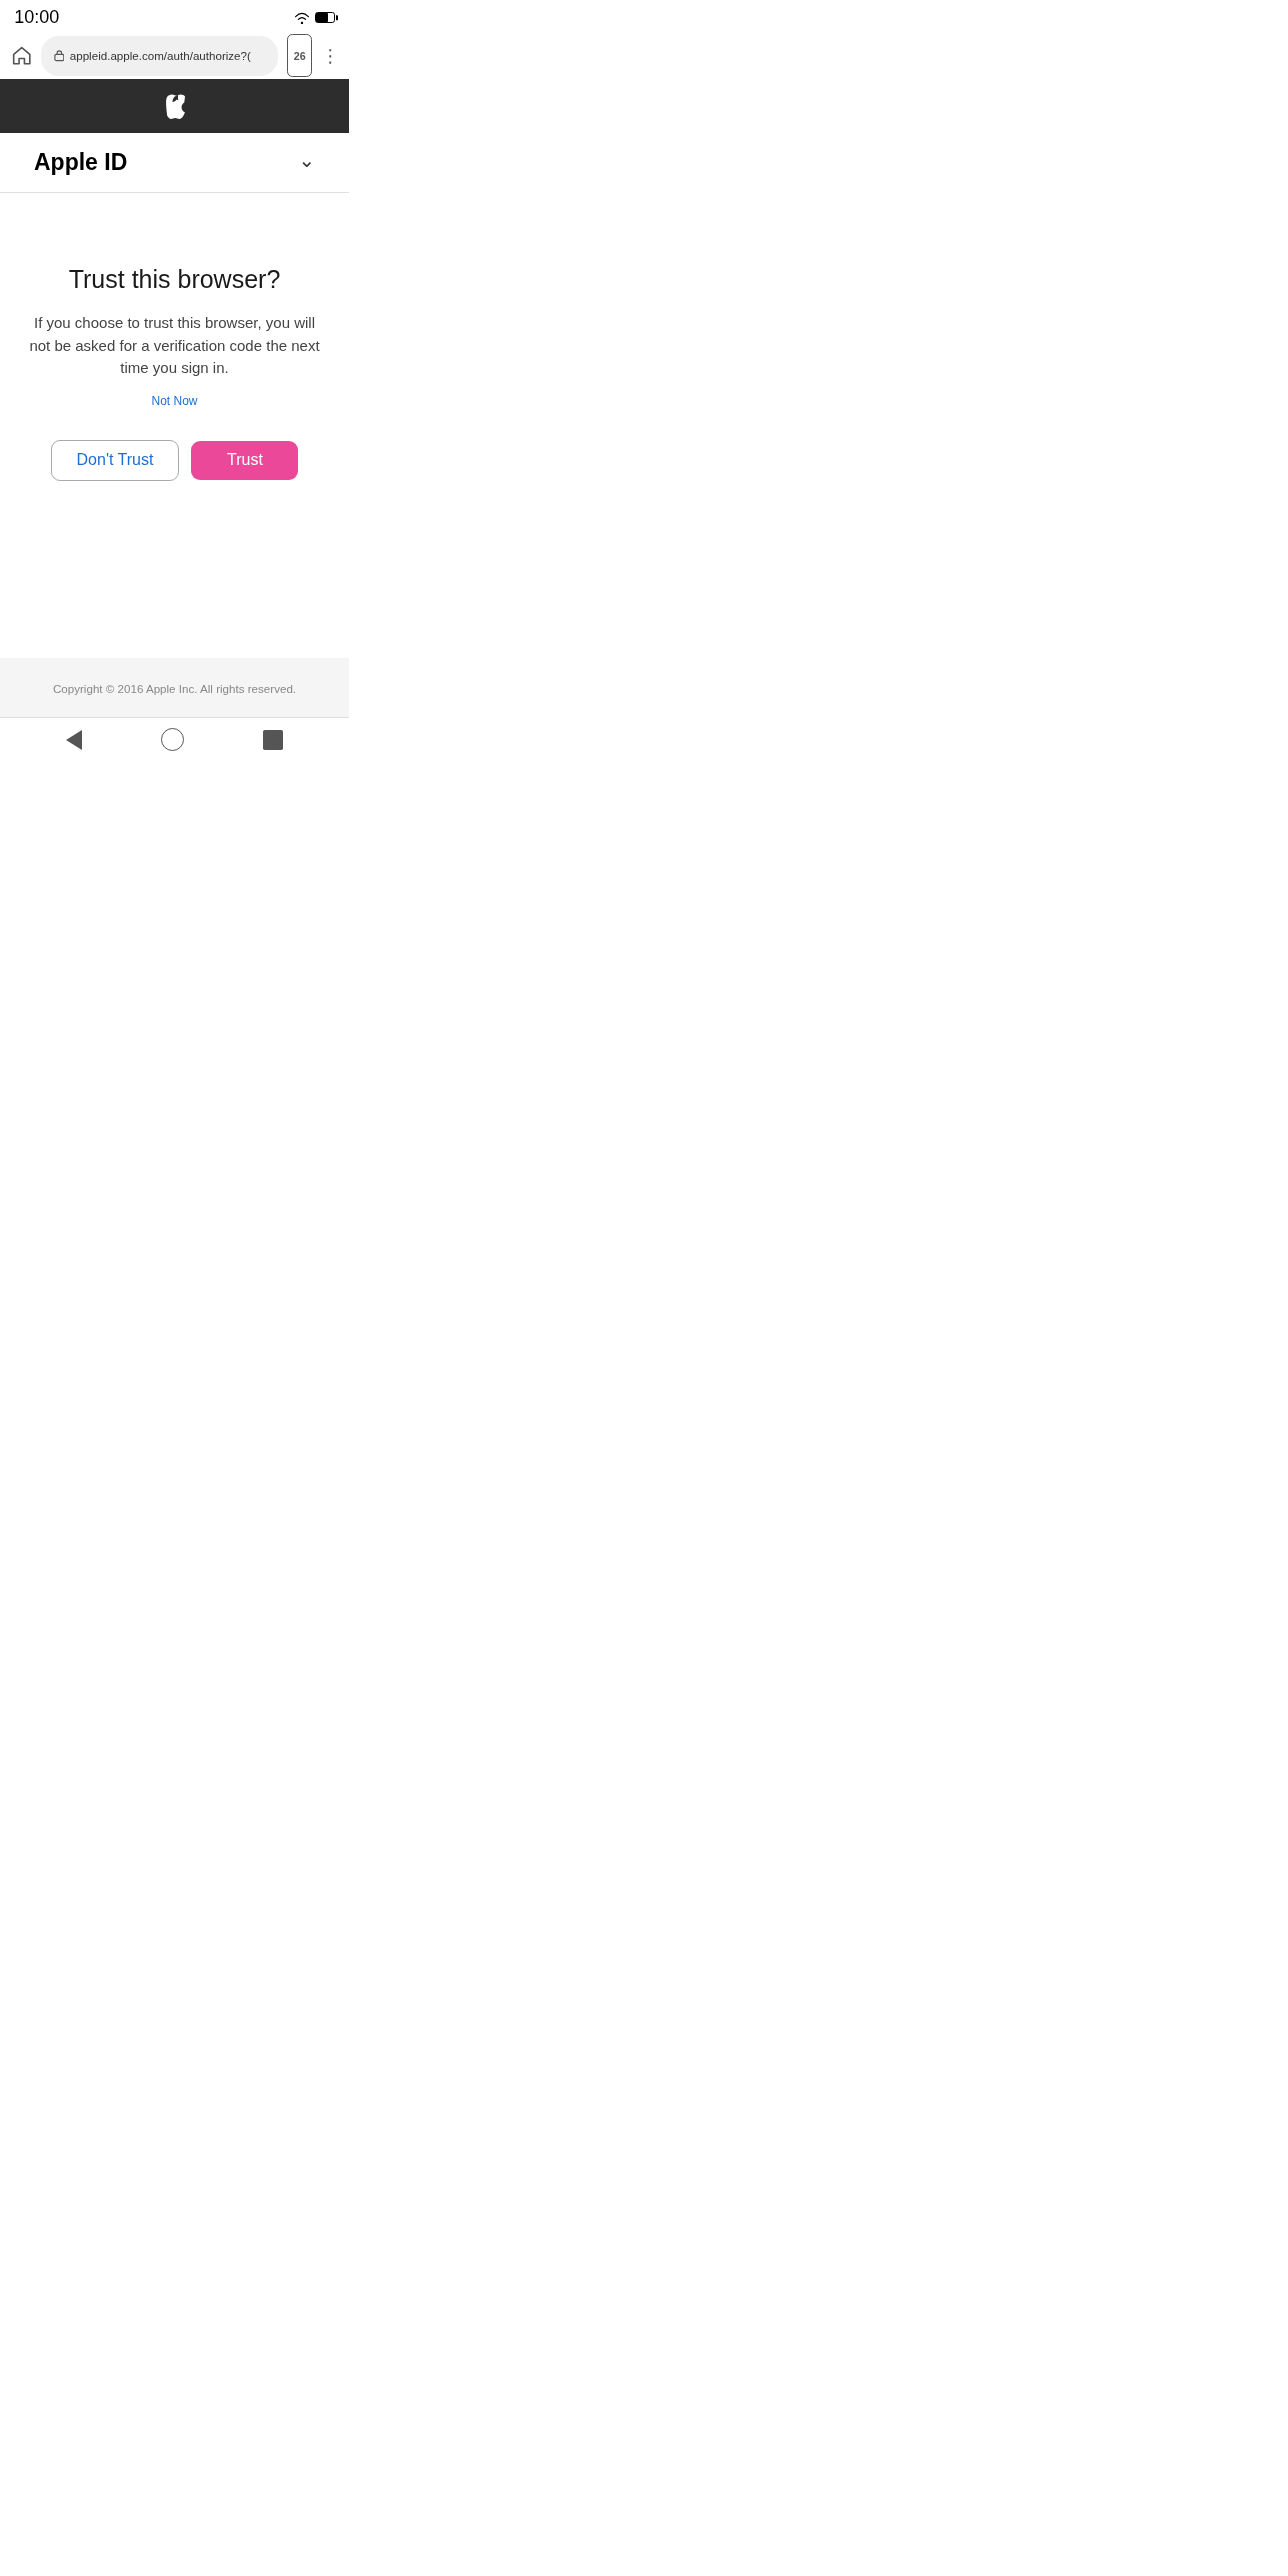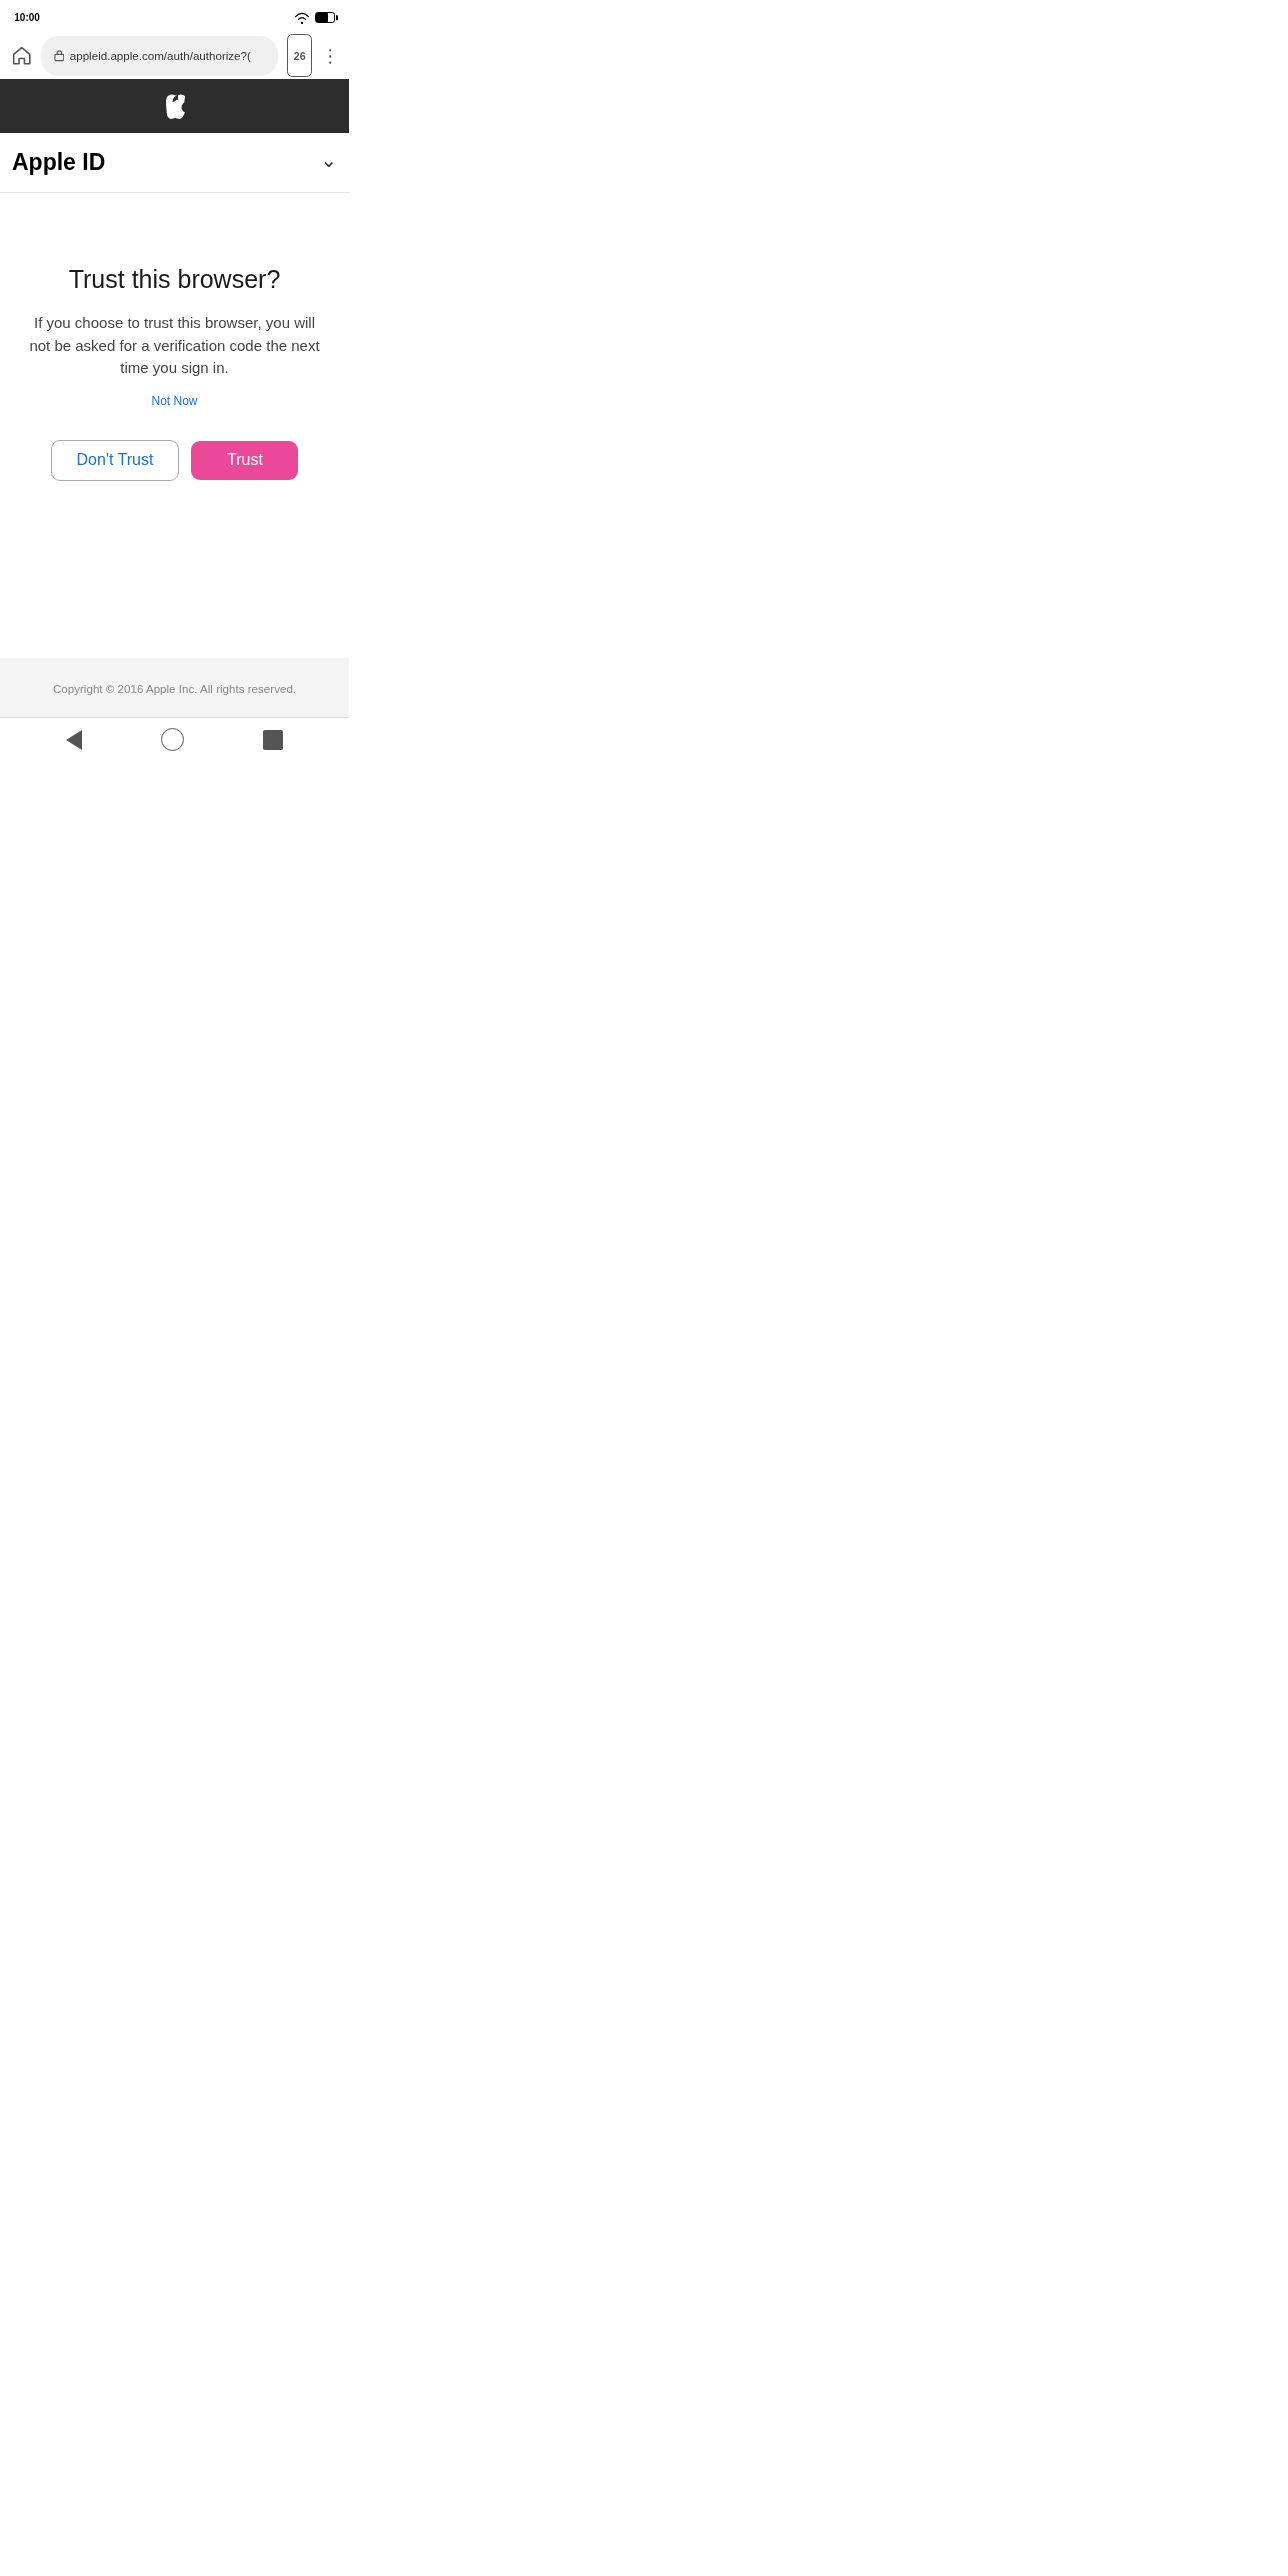--- a/index.html
+++ b/index.html
@@ -17,22 +17,22 @@
     .status-bar {
       display: flex;
       justify-content: space-between;
       align-items: center;
       padding: 7.2px 14.3px 3.6px;
       background: #fff;
       height: 32px;
     }
 
     .status-time {
-      font-size: 10px;
-      font-weight: 700;
+      font-size: 18px;
+      font-weight: 400;
       color: #000;
     }
 
     .status-icons {
       display: flex;
       align-items: center;
       gap: 5.4px;
     }
 
     .wifi-icon {
@@ -142,21 +142,21 @@
       width: 21.5px;
       height: 25px;
       fill: #fff;
     }
 
     
     .apple-id-bar {
       display: flex;
       align-items: flex-start;
       justify-content: space-between;
-      padding: 16px 12px;
+      padding: 16px 34px;
       border-bottom: 0.9px solid #e0e0e0;
     }
 
     .apple-id-title {
       font-size: 23px;
       font-weight: 600;
       color: #000;
     }
 
     .chevron-down {

